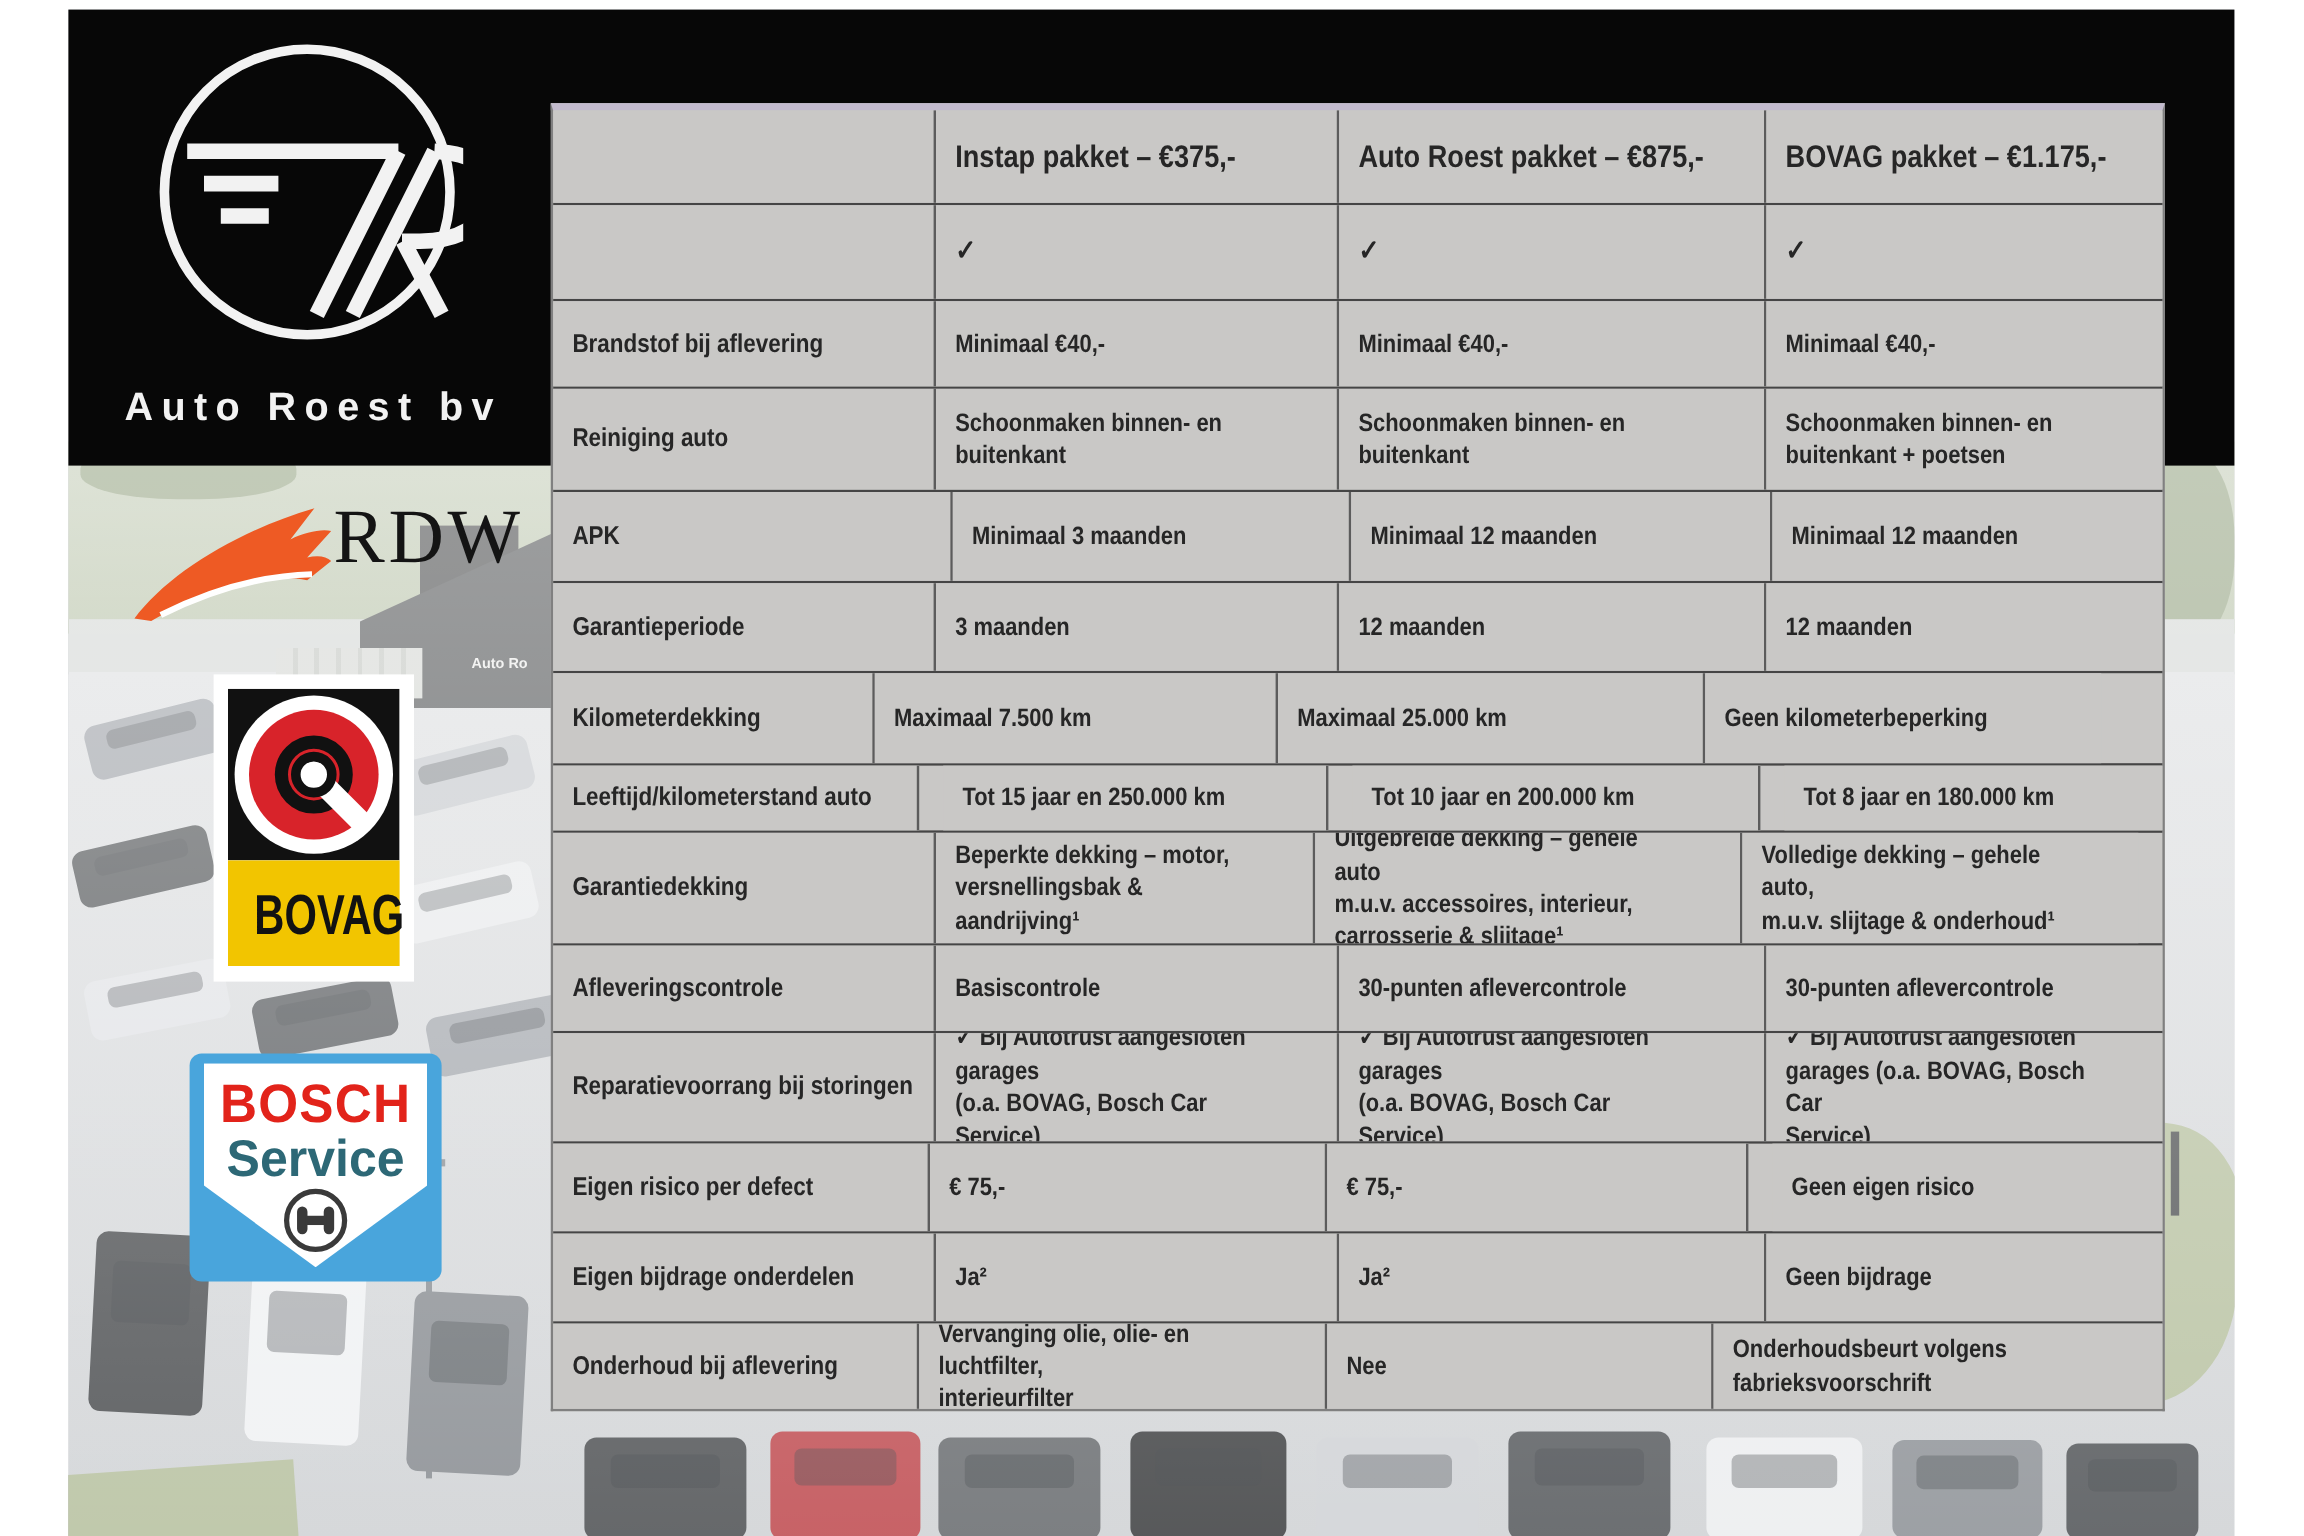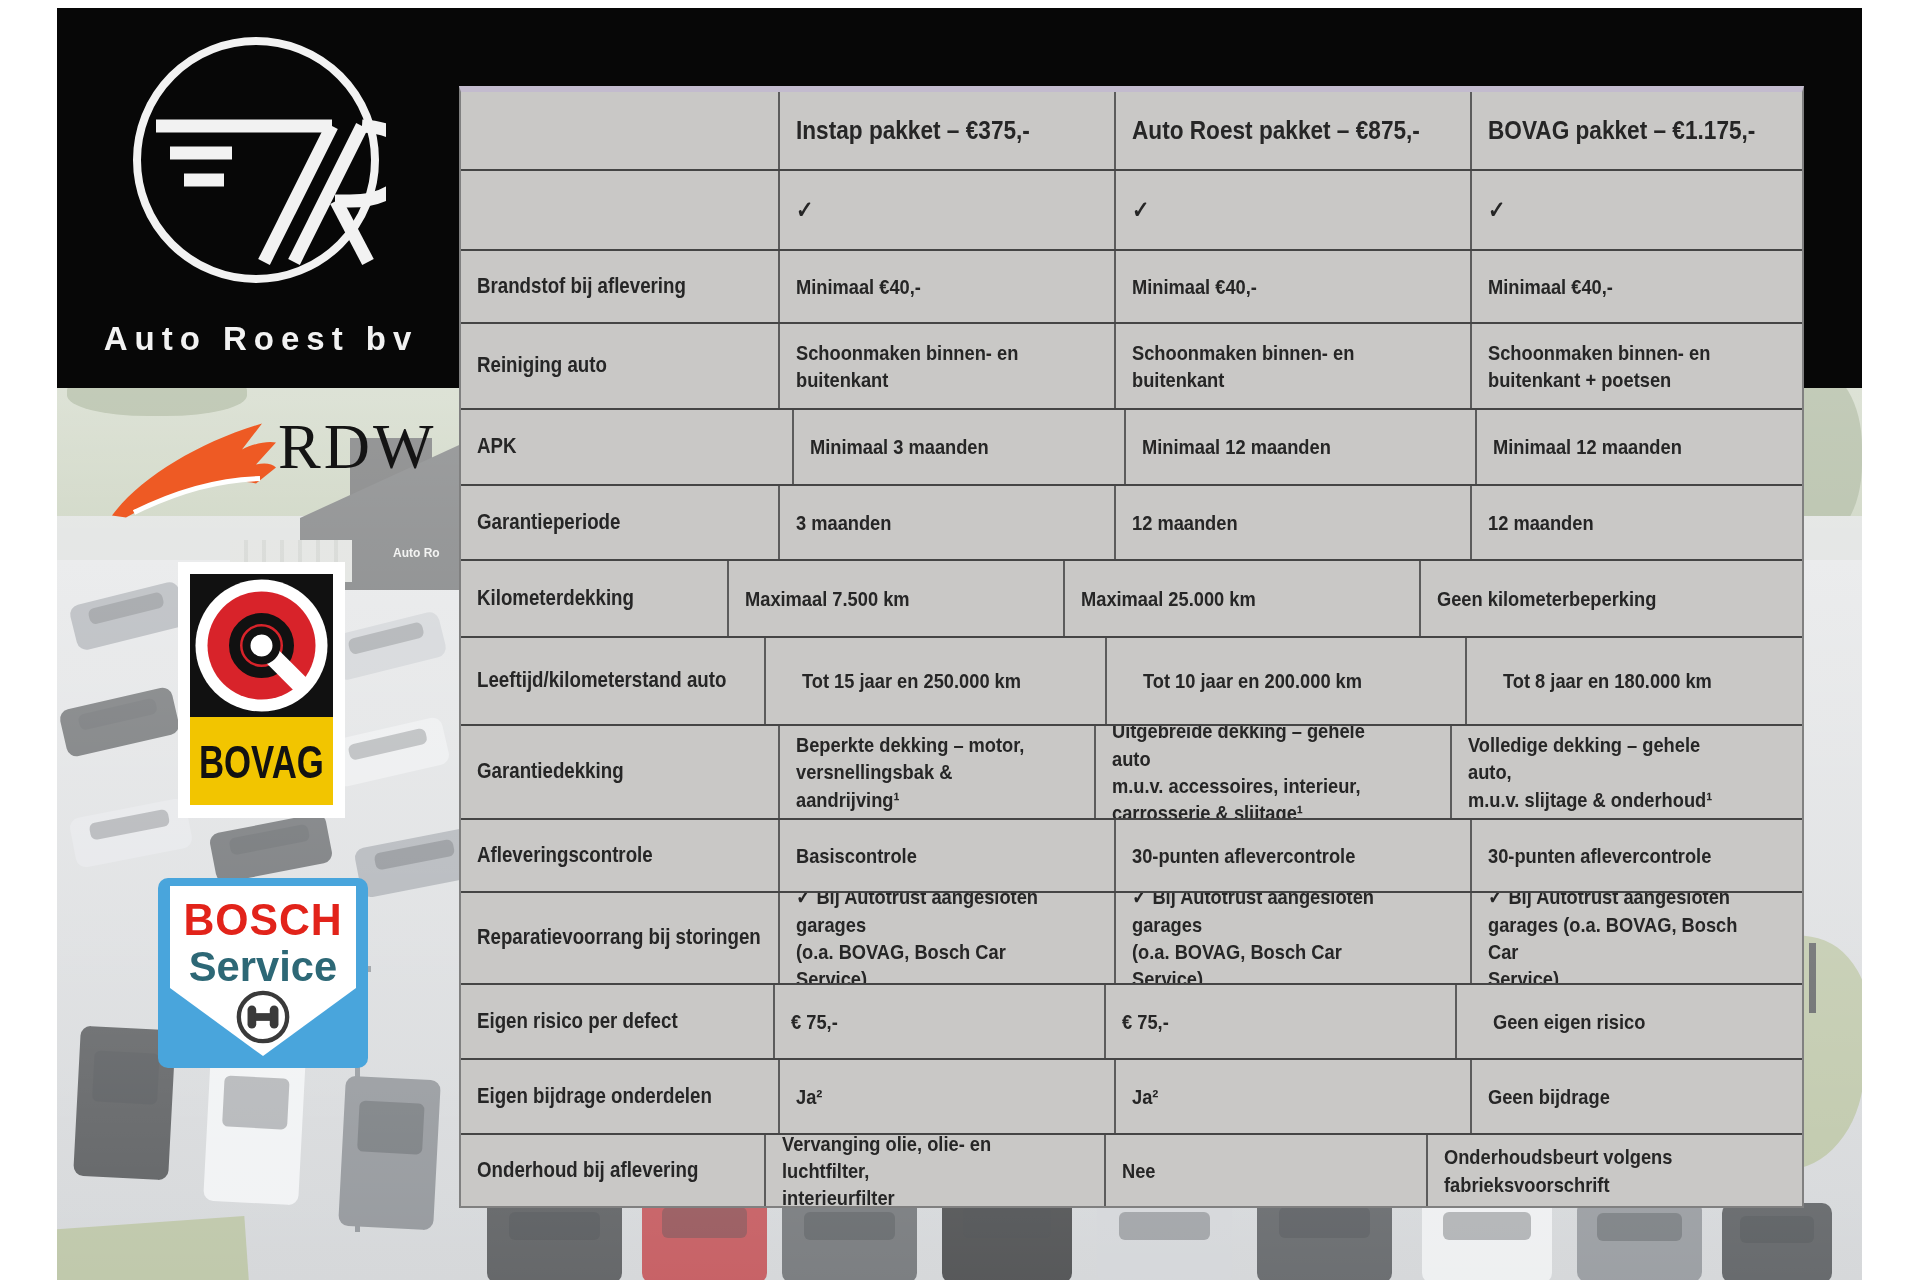--- a/index.html
+++ b/index.html
@@ -35,21 +35,21 @@
                font-size:33px;font-weight:bold;letter-spacing:7px;}
 
   
   .rdw{left:110px;top:408px;width:300px;height:110px;}
   .rdw-text{position:absolute;left:168px;top:2px;font-family:"Liberation Serif",serif;
             font-size:64px;color:#141414;letter-spacing:3px;}
 
   
   .bovag{left:178px;top:562px;width:167px;height:256px;background:#ffffff;}
   .bovag-yellow{position:absolute;left:12px;top:155px;width:143px;height:88px;background:#f2c500;
-                display:flex;align-items:center;justify-content:center;}
+                display:flex;align-items:center;justify-content:flex-start;}
   .bovag-word{font-size:47px;font-weight:bold;color:#121212;transform:scaleX(.74);letter-spacing:0px;}
 
   
   .bosch{left:158px;top:878px;width:210px;height:190px;background:#49a5dc;border-radius:10px;}
   .bosch-pent{position:absolute;left:12px;top:8px;width:186px;height:170px;background:#ffffff;
               clip-path:polygon(0 0,100% 0,100% 60%,50% 100%,0 60%);}
   .bosch-line1{position:absolute;left:0;top:8px;width:100%;text-align:center;
                font-size:45px;font-weight:bold;color:#e2231a;letter-spacing:1px;transform:scaleX(.95);}
   .bosch-line2{position:absolute;left:0;top:56px;width:100%;text-align:center;
                font-size:43px;font-weight:bold;color:#2d6876;transform:scaleX(.97);}
@@ -263,21 +263,21 @@
         <div class="cell value" style="width: 336px;">
           <span class="txt">Maximaal 7.500 km</span>
         </div>
         <div class="cell value" style="width: 356px;">
           <span class="txt">Maximaal 25.000 km</span>
         </div>
         <div class="cell value" style="width: 330px;">
           <span class="txt">Geen kilometerbeperking</span>
         </div>
       </div>
-      <div class="row" style="height: 88px; gap: 20px;">
+      <div class="row" style="height: 56px; gap: 20px;">
         <div class="cell label" style="width: 319px;">
           <span class="txt">Leeftijd/kilometerstand auto</span>
         </div>
         <div class="cell value" style="width: 336px;">
           <span class="txt">Tot 15 jaar en 250.000 km</span>
         </div>
         <div class="cell value" style="width: 356px;">
           <span class="txt">Tot 10 jaar en 200.000 km</span>
         </div>
         <div class="cell value" style="width: 330px;">

